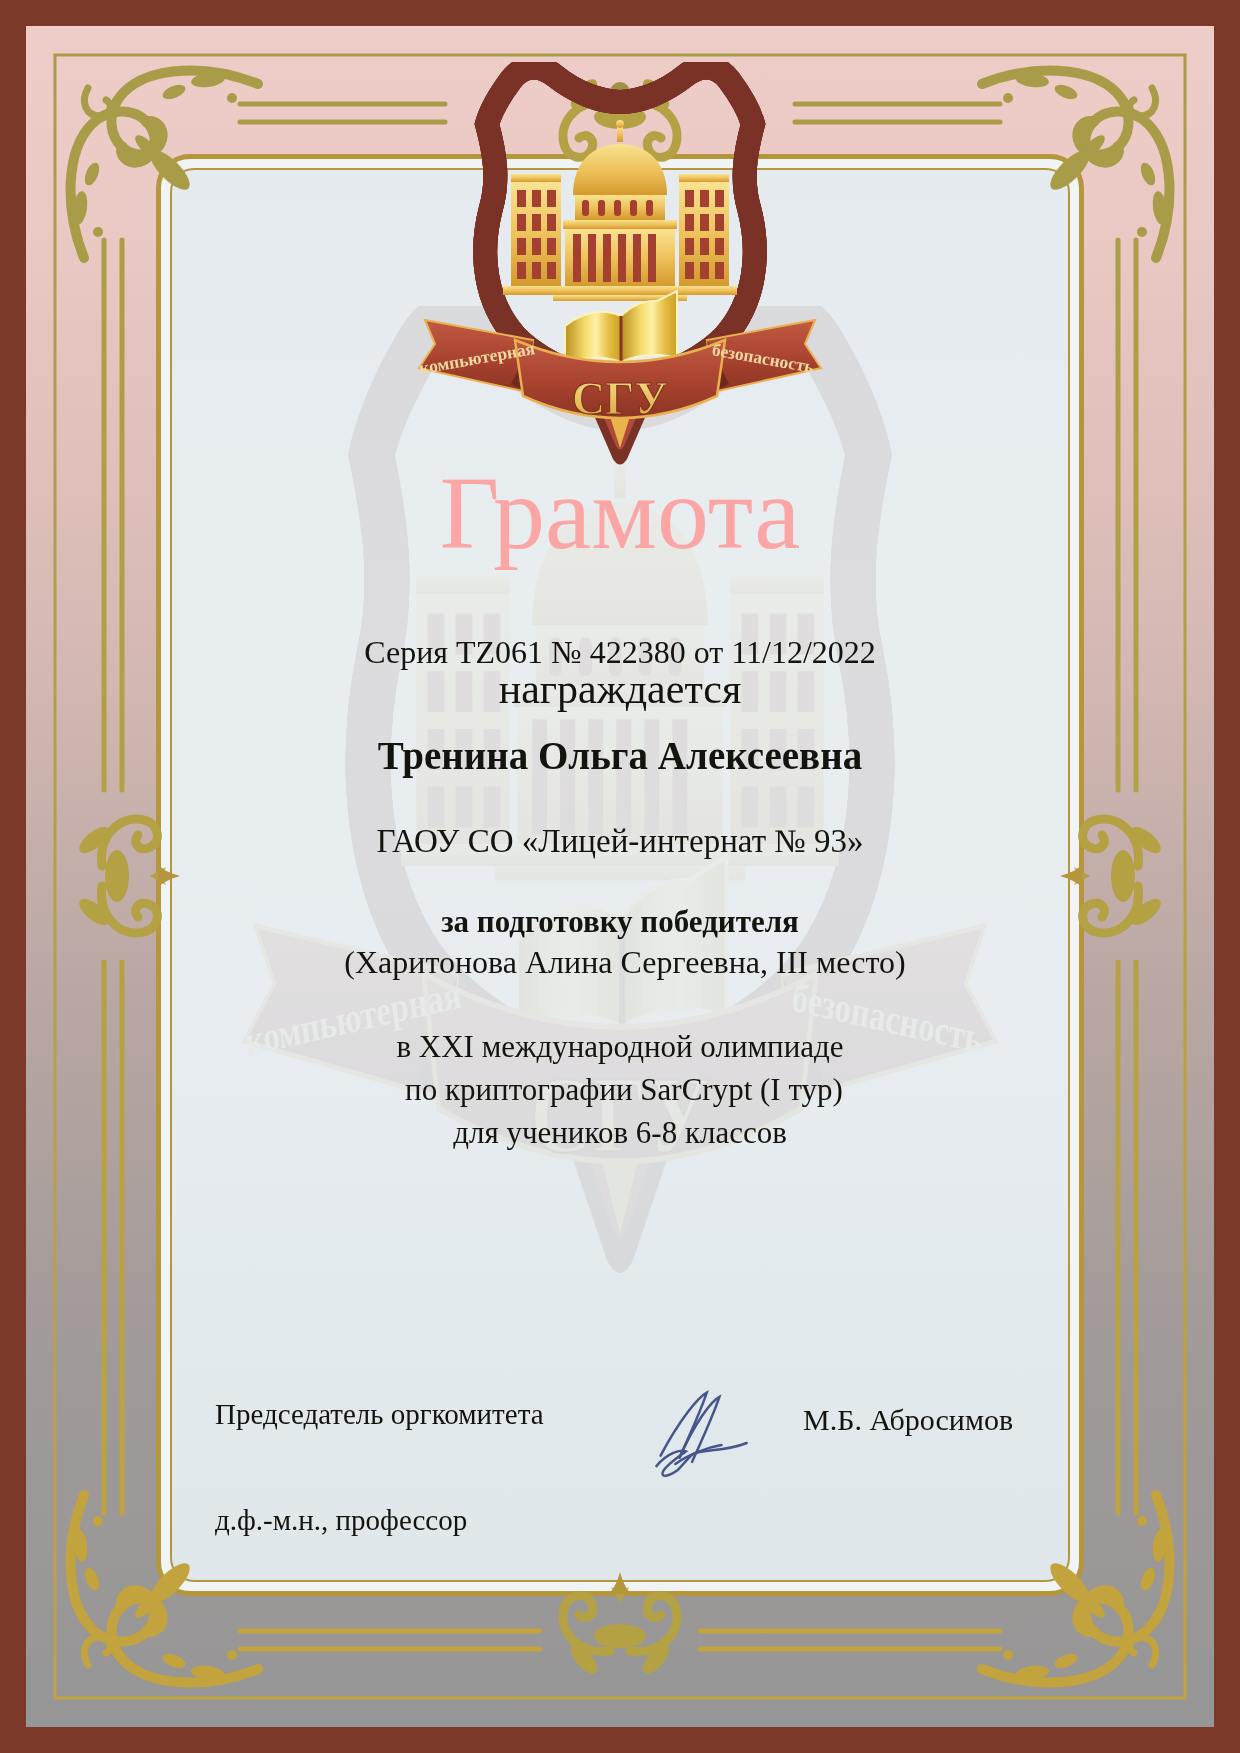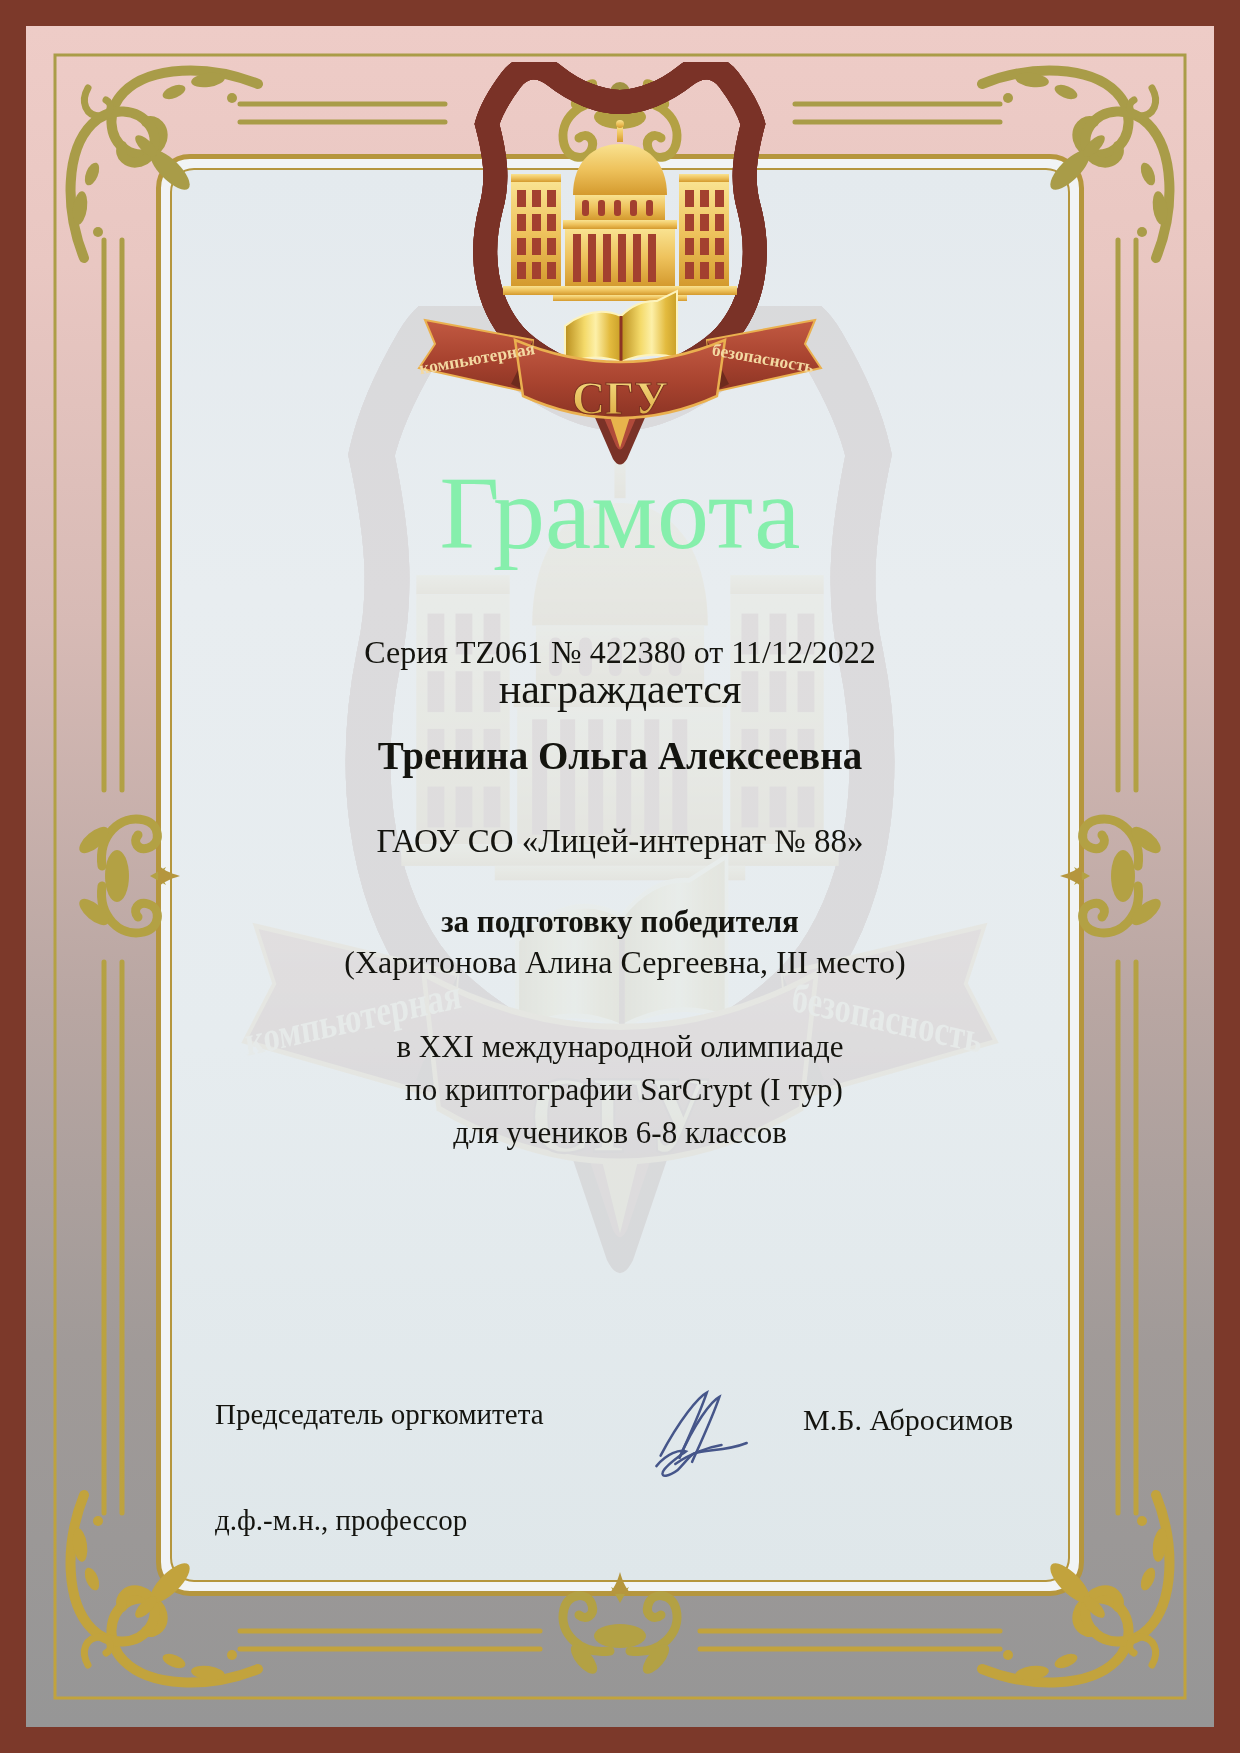--- a/index.html
+++ b/index.html
@@ -10,21 +10,21 @@
     background:linear-gradient(180deg,#eeccc7 0%,#e9c7c2 14%,#d7bab5 35%,#b8a6a2 58%,#a09a98 78%,#969696 100%);}
   .frame-svg{position:absolute;inset:0;z-index:3;pointer-events:none;}
   .panel{position:absolute;left:156px;top:154px;right:156px;bottom:157px;
     background:#f1f4f5;border:5px solid #b5963d;border-radius:34px;z-index:2;}
   .panel-inner{position:absolute;inset:9px;border:2px solid #b5963d;border-radius:24px;overflow:hidden;
     background:linear-gradient(180deg,#e4eaee 0%,#e8edf0 30%,#e6ecef 62%,#dfe7ea 100%);}
   .watermark{position:absolute;left:50%;margin-left:-385px;top:136px;width:770px;height:990px;opacity:0.09;filter:saturate(.75);}
   .emblem{position:absolute;left:50%;margin-left:-205px;top:62px;width:410px;height:412px;z-index:5;}
   .content{position:absolute;inset:0;z-index:6;color:#14140f;}
   .cline{position:absolute;left:0;right:0;text-align:center;}
-  .title{top:455px;font-size:104px;line-height:116px;color:#86efac;}
+  .title{top:455px;font-size:104px;line-height:116px;color:#fca5a5;}
   .series{top:632px;font-size:32px;line-height:40px;}
   .awarded{top:663px;font-size:42px;line-height:52px;}
   .name{top:734px;font-size:39px;line-height:44px;font-weight:bold;}
   .school{top:820px;font-size:33px;line-height:42px;}
   .reason-b{top:902px;font-size:31px;line-height:40px;font-weight:bold;}
   .reason-d{top:941px;font-size:32px;line-height:42px;padding-left:10px;}
   .ev1{top:1025px;font-size:31px;line-height:43px;}
   .ev2{top:1068px;font-size:31px;line-height:43px;margin-left:8px;}
   .ev3{top:1111px;font-size:31px;line-height:43px;}
   .sig-pos1{position:absolute;left:215px;top:1394px;font-size:29px;line-height:40px;}
@@ -240,21 +240,21 @@
     </symbol>
 
     <use href="#emblemSym"></use>
   </svg>
 
   <div class="content">
     <div class="abs cline title">Грамота</div>
     <div class="abs cline series">Серия TZ061 № 422380 от 11/12/2022</div>
     <div class="abs cline awarded">награждается</div>
     <div class="abs cline name">Тренина Ольга Алексеевна</div>
-    <div class="abs cline school">ГАОУ СО «Лицей-интернат № 88»</div>
+    <div class="abs cline school">ГАОУ СО «Лицей-интернат № 93»</div>
     <div class="abs cline reason-b">за подготовку победителя</div>
     <div class="abs cline reason-d">(Харитонова Алина Сергеевна, III место)</div>
     <div class="abs cline ev1">в XXI международной олимпиаде</div>
     <div class="abs cline ev2">по криптографии SarCrypt (I тур)</div>
     <div class="abs cline ev3">для учеников 6-8 классов</div>
 
     <div class="sig-pos1">Председатель оргкомитета</div>
     <div class="sig-pos2">д.ф.-м.н., профессор</div>
 
     <svg class="sig-svg" viewBox="0 0 100 85">

